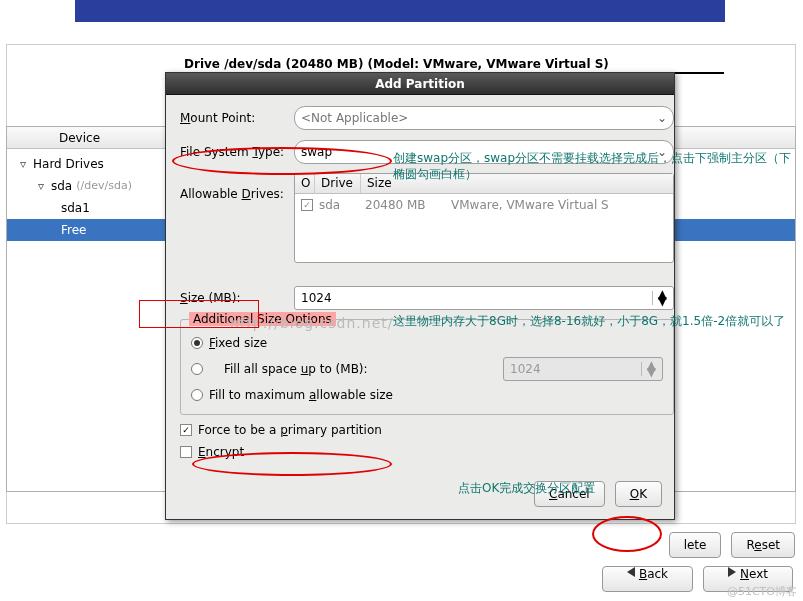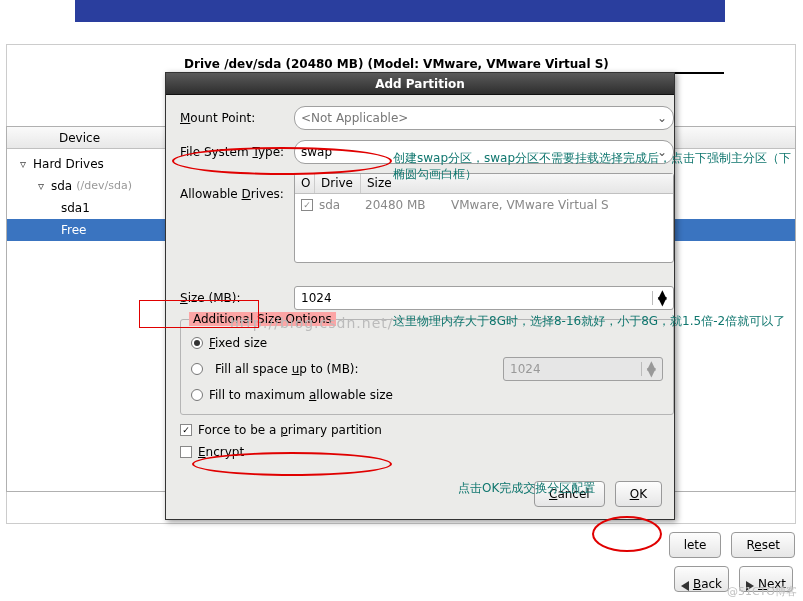--- a/index.html
+++ b/index.html
@@ -23,21 +23,21 @@
 .tree-row.sel { background: #3a74c0; color: #fff; }
 .exp { display: inline-block; width: 12px; text-align: center; margin-right: 4px; color: #444; }
 .muted { color: #999; font-size: 11px; margin-left: 4px; }
 .indent1 { padding-left: 28px; }
 .indent2 { padding-left: 54px; }
 
 
 .btn { display: inline-flex; align-items: center; justify-content: center; height: 26px; padding: 0 14px; background: linear-gradient(#fdfdfd,#e6e6e6); border: 1px solid #999; border-radius: 4px; cursor: pointer; user-select: none; gap: 4px; }
 .bottom-right { position: absolute; right: 8px; top: 532px; display: flex; gap: 10px; }
 .nav-btns { position: absolute; right: 10px; top: 566px; display: flex; gap: 10px; }
-.nav-btn { display: inline-flex; align-items: flex-end; height: 26px; padding: 0 6px; background: linear-gradient(#fdfdfd,#e6e6e6); border: 1px solid #999; border-radius: 4px; cursor: pointer; gap: 4px; }
+.nav-btn { display: inline-flex; align-items: flex-start; height: 26px; padding: 0 24px; background: linear-gradient(#fdfdfd,#e6e6e6); border: 1px solid #999; border-radius: 4px; cursor: pointer; gap: 4px; }
 .tri-left { width: 0; height: 0; border-top: 5px solid transparent; border-bottom: 5px solid transparent; border-right: 8px solid #333; }
 .tri-right { width: 0; height: 0; border-top: 5px solid transparent; border-bottom: 5px solid transparent; border-left: 8px solid #333; }
 
 
 .dialog { position: absolute; left: 165px; top: 72px; width: 510px; border: 1px solid #333; background: #ebebe9; box-shadow: 2px 2px 6px rgba(0,0,0,.4); }
 .dialog-title { height: 22px; background: linear-gradient(#5a5a5a,#2e2e2e); color: #fff; font-weight: bold; text-align: center; line-height: 22px; border-bottom: 1px solid #111; }
 .dialog-body { padding: 10px 0 12px 14px; }
 .form-row { display: flex; align-items: center; margin-bottom: 8px; min-height: 26px; }
 .form-label { width: 114px; text-align: left; }
 .form-label u { text-decoration: underline; }
@@ -178,21 +178,21 @@
 
     <div class="groupbox">
       <div class="legend">Additional Size Options</div>
 
       <div class="radio-row">
         <span class="radio sel"></span>
         <span><u>F</u>ixed size</span>
       </div>
 
       <div class="radio-row" style="justify-content: space-between;">
-        <span style="display:flex;align-items:center;gap:12px;text-align:right;">
+        <span style="display:flex;align-items:center;gap:21px;text-align:right;">
           <span class="radio"></span>
           <span>Fill all space <u>u</u>p to (MB):</span>
         </span>
         <span class="spin disabled" style="width:160px;flex:none;">
           <input type="text" disabled="" value="1024" style="">
           <span class="arrows">
               <span>▲</span>
               <span>▼</span>
             </span>
         </span>

